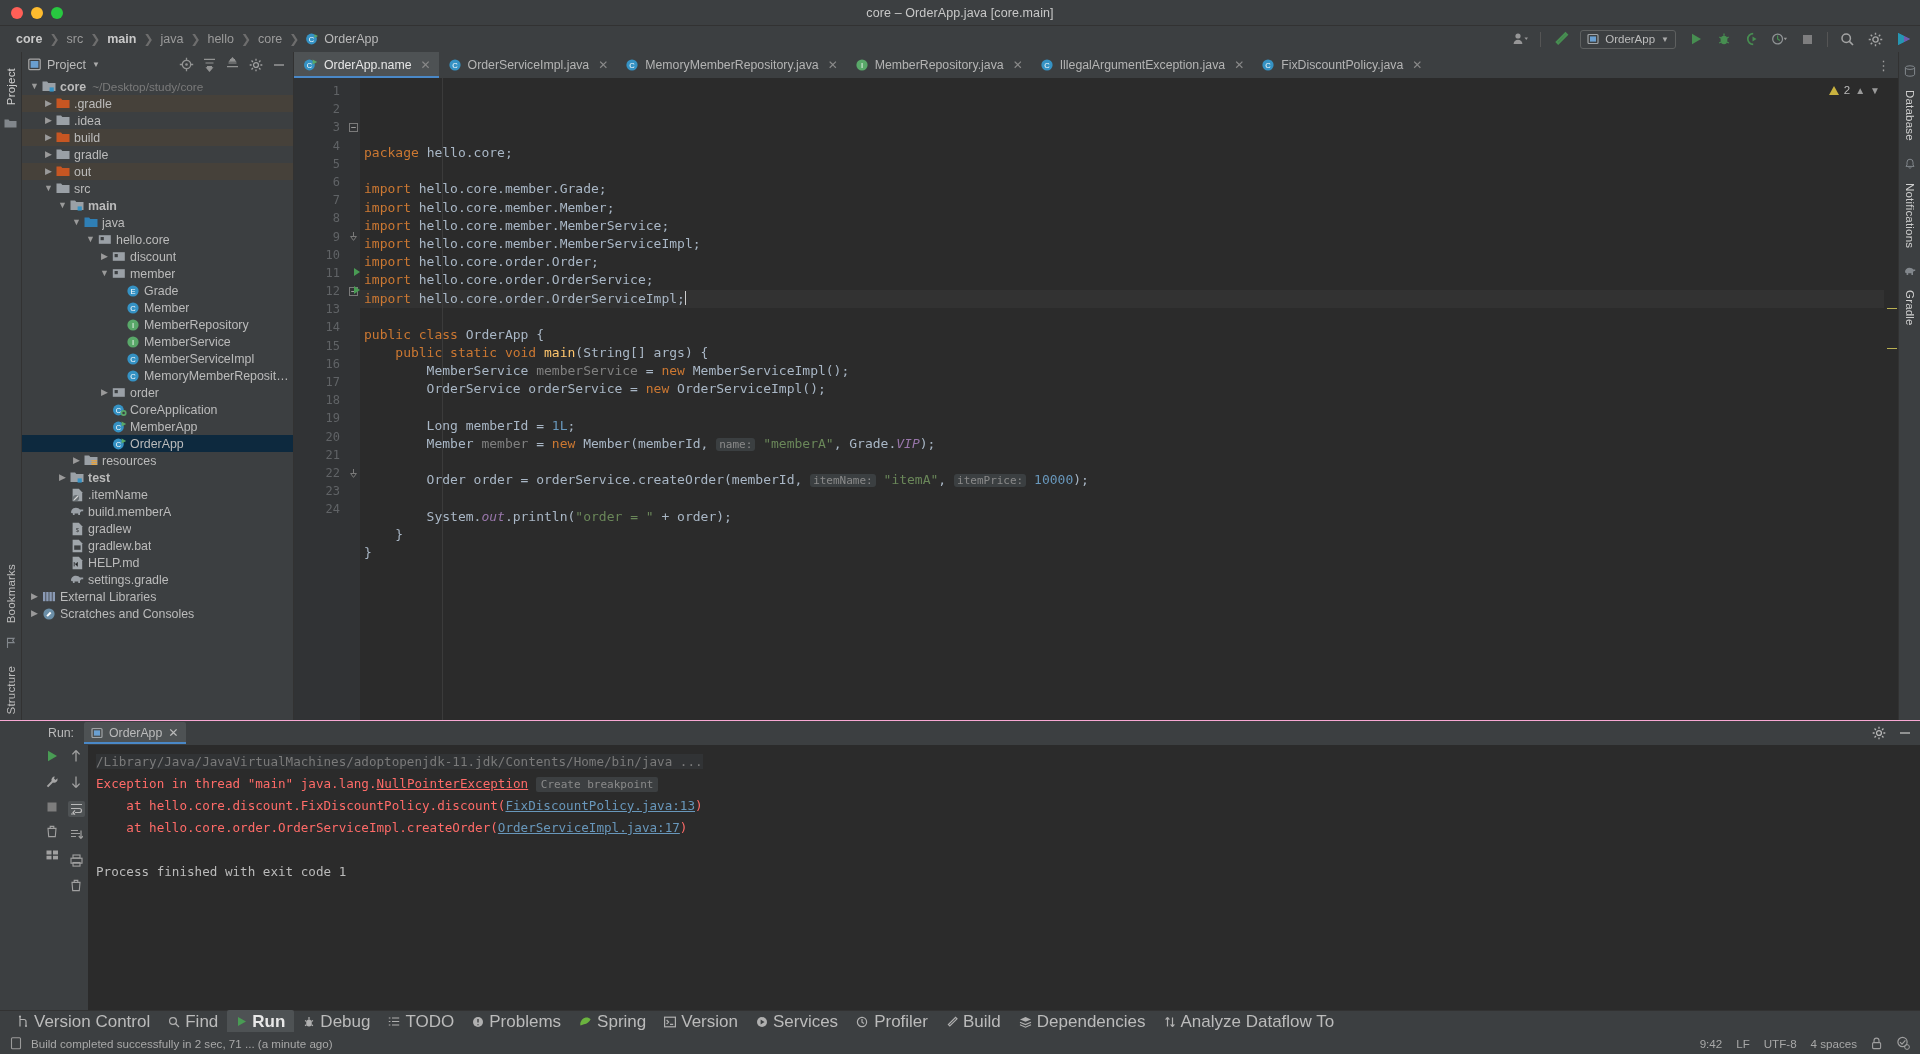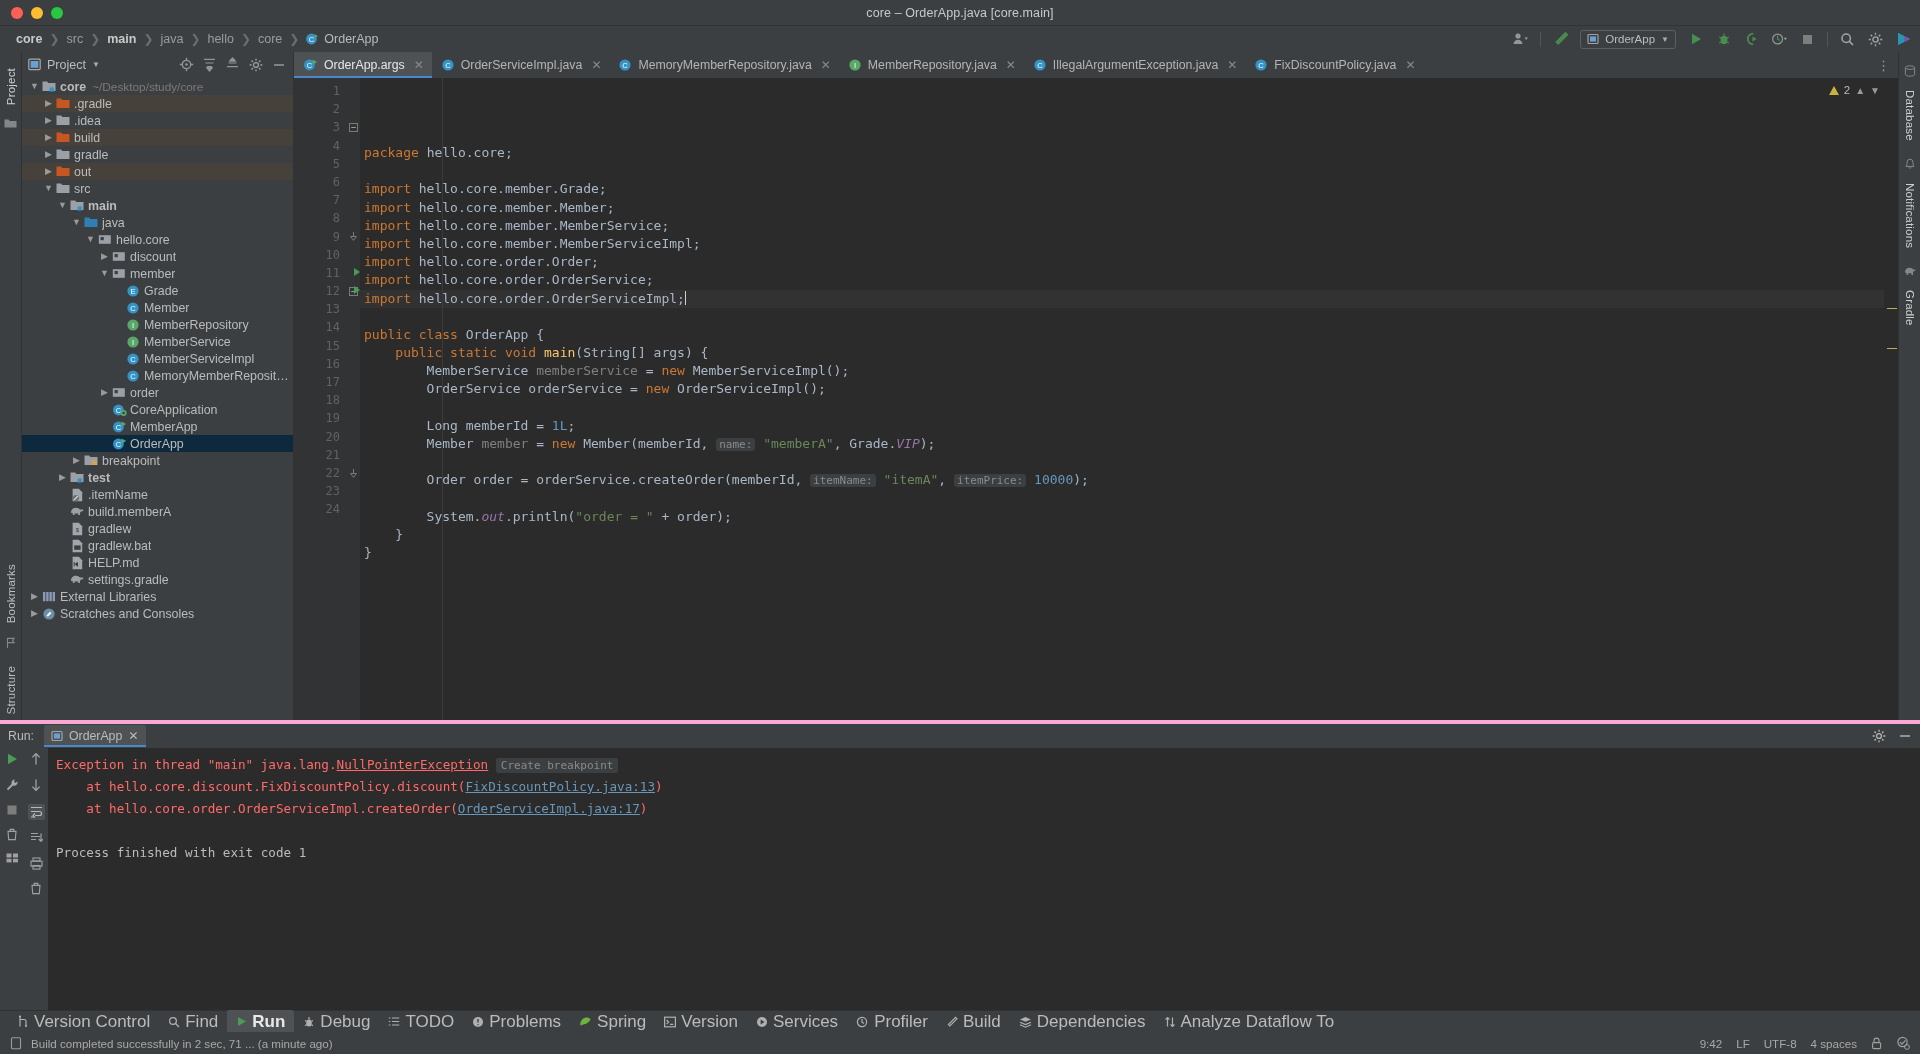--- a/index.html
+++ b/index.html
@@ -142,21 +142,21 @@
   .guide { position:absolute; top:0; bottom:0; width:1px; background:#3b3b3b; }
 
   
   .markers { width:14px; flex:0 0 14px; background:#2b2b2b; position:relative; }
   .mk { position:absolute; right:1px; width:10px; height:1px; background:#bbb152; }
   .warnbox { position:absolute; top:6px; right:18px; display:flex; align-items:center; gap:5px; font-size:11.5px; color:#bababa;}
   .warn-tri { width:0;height:0;border-left:5px solid transparent;border-right:5px solid transparent;border-bottom:9px solid #c9b23f;}
   .updown { display:flex; gap:5px; color:#9a9a9a; font-size:10px; }
 
   
-  .runwin { height:290px; background:#3c3f41; display:flex; flex-direction:column; border-top:4px solid #f9a8d4;}
+  .runwin { height:290px; background:#3c3f41; display:flex; flex-direction:column; border-top:1px solid #f9a8d4;padding-left:40px;}
   .run-head { height:24px; display:flex; align-items:center; padding:0 8px; gap:10px; font-size:12.3px; }
   .run-tab { display:flex; align-items:center; gap:6px; padding:0 7px; height:22px; background:#4e5254; border-radius:2px 2px 0 0; position:relative;}
   .run-tab::after{content:'';position:absolute;left:0;right:0;bottom:0;height:2px;background:#4a88c7;}
   .run-head-right{ margin-left:auto; display:flex; gap:12px; align-items:center;}
   .run-body { flex:1; display:flex; min-height:0; }
   .run-rail { width:48px; flex:0 0 48px; display:flex; }
   .run-col { width:24px; display:flex; flex-direction:column; align-items:center; padding-top:4px; gap:12px; }
   .console {
     flex:1; background:#2b2b2b; font-family:"DejaVu Sans Mono", monospace;
     font-size:12.6px; padding:6px 8px; color:#bbbbbb; overflow:hidden; position:relative;
@@ -636,21 +636,21 @@
             <span class="ticon">
               <svg width="15" height="13" viewBox="0 0 15 13">
                 <path d="M0.5 1.6h4.6l1.2 1.4h7.2v8H0.5z" fill="#9aa0a6"></path>
                 <g fill="#e8a33d">
                   <rect x="7.4" y="6.2" width="5.6" height="1.1"></rect>
                   <rect x="7.4" y="8" width="5.6" height="1.1"></rect>
                   <rect x="7.4" y="9.8" width="5.6" height="1.1"></rect>
                 </g>
               </svg>
             </span>
-            <span class="tlabel">breakpoint</span>
+            <span class="tlabel">resources</span>
           </div>
           <div class="trow">
             <span style="width:34px;flex:0 0 34px;"></span>
             <span class="tw">
               <span class="arrow">▶</span>
             </span>
             <span class="ticon">
               <svg width="15" height="13" viewBox="0 0 15 13">
                 <path d="M0.5 1.6h4.6l1.2 1.4h7.2v8H0.5z" fill="#9aa0a6"></path>
                 <rect x="7.6" y="7.4" width="4.2" height="4.2" fill="#3592c4"></rect>
@@ -759,21 +759,21 @@
     <div class="editor">
       <div class="tabs" id="tabs">
           <div class="tab active">
             <span>
               <svg width="15" height="14" viewBox="0 0 15 14">
                 <circle cx="6.4" cy="7" r="5.4" fill="#3592c4"></circle>
                 <text x="6.4" y="10.2" font-size="7.4" fill="#fff" text-anchor="middle" font-family="Liberation Sans">C</text>
                 <path d="M9.6 1.6 L14.2 4 L9.6 6.4 Z" fill="#59a869"></path>
               </svg>
             </span>
-            <span>OrderApp.args</span>
+            <span>OrderApp.name</span>
             <span class="x">✕</span>
           </div>
           <div class="tab">
             <span>
               <svg width="14" height="14" viewBox="0 0 14 14">
                 <circle cx="7" cy="7" r="5.6" fill="#3592c4"></circle>
                 <text x="7" y="10.2" font-size="7.6" fill="#fff" text-anchor="middle" font-family="Liberation Sans">C</text>
               </svg>
             </span>
             <span>OrderServiceImpl.java</span>
@@ -1024,20 +1024,21 @@
               </svg>
             </span>
           <span>
               <svg width="12" height="13" viewBox="0 0 12 13">
                 <path d="M2 3.4h8l-.7 8.2H2.7zM4.2 1.4h3.6v2H4.2z" fill="none" stroke="#a0a0a0" stroke-width="1.1"></path>
               </svg>
             </span>
         </div>
       </div>
       <div class="console" id="console">
+          <div class="cline"><span class="c-dim">/Library/Java/JavaVirtualMachines/adoptopenjdk-11.jdk/Contents/Home/bin/java ...</span></div>
           <div class="cline"><span class="c-err">Exception in thread "main" java.lang.</span><span class="c-link">NullPointerException</span>&nbsp;<span class="bp-chip">Create breakpoint</span></div>
           <div class="cline"><span class="c-err">    at hello.core.discount.FixDiscountPolicy.discount(</span><span class="c-blue">FixDiscountPolicy.java:13</span><span class="c-err">)</span></div>
           <div class="cline"><span class="c-err">    at hello.core.order.OrderServiceImpl.createOrder(</span><span class="c-blue">OrderServiceImpl.java:17</span><span class="c-err">)</span></div>
           <div class="cline">&nbsp;</div>
           <div class="cline"><span class="c-white">Process finished with exit code 1</span></div>
         </div>
     </div>
   </div>
 
   <div class="toolbar-bottom" id="bottombar">

